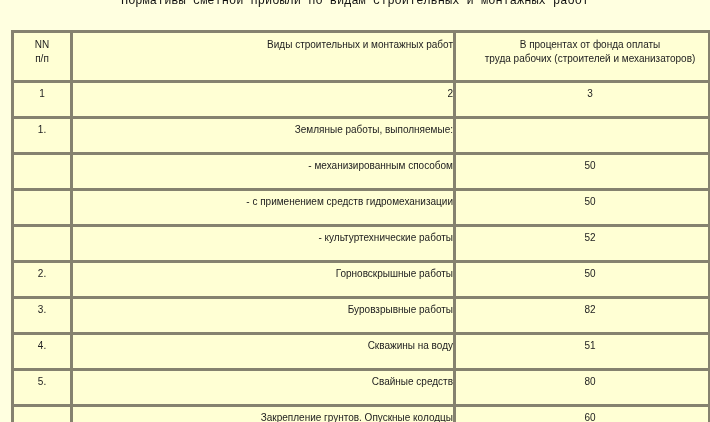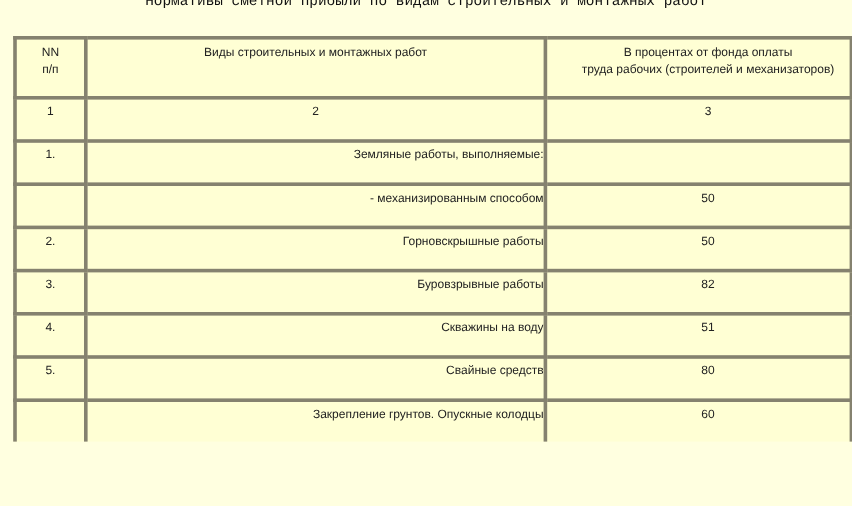--- a/index.html
+++ b/index.html
@@ -38,21 +38,21 @@
       border-top-width: 3px;
       font-size: 10px;
       vertical-align: top;
       padding: 0;
       line-height: 14px;
       overflow: hidden;
       white-space: nowrap;
     }
     table.norms td.c-num { width: 56px; text-align: center; }
     table.norms td.c-name { width: 380px; text-align: right; padding-left: 2px; }
-    table.norms td.c-name.center { text-align: center; padding-left: 0; }
+    table.norms td.c-name.center { text-align: right; padding-left: 0; }
     table.norms td.c-val { text-align: center; padding-left: 16px; }
     tr.hdr td { height: 42px; padding-top: 5px; margin-top: 36px; }
     tr.idx td { height: 29px; padding-top: 4px; }
     tr.row td { height: 29px; padding-top: 4px; }
     tr.last td { border-bottom: none; }
   </style>
 </head>
 <body>
 
 <div class="page-title">Нормативы сметной прибыли по видам строительных и монтажных работ</div>
@@ -79,20 +79,30 @@
     <td class="c-num">1.</td>
     <td class="c-name">Земляные работы, выполняемые:</td>
     <td class="c-val"></td>
   </tr>
   <tr class="row">
     <td class="c-num"></td>
     <td class="c-name">- механизированным способом</td>
     <td class="c-val">50</td>
   </tr>
   <tr class="row">
+    <td class="c-num"></td>
+    <td class="c-name">- с применением средств гидромеханизации</td>
+    <td class="c-val">50</td>
+  </tr>
+  <tr class="row">
+    <td class="c-num"></td>
+    <td class="c-name">- культуртехнические работы</td>
+    <td class="c-val">52</td>
+  </tr>
+  <tr class="row">
     <td class="c-num">2.</td>
     <td class="c-name">Горновскрышные работы</td>
     <td class="c-val">50</td>
   </tr>
   <tr class="row">
     <td class="c-num">3.</td>
     <td class="c-name">Буровзрывные работы</td>
     <td class="c-val">82</td>
   </tr>
   <tr class="row">

